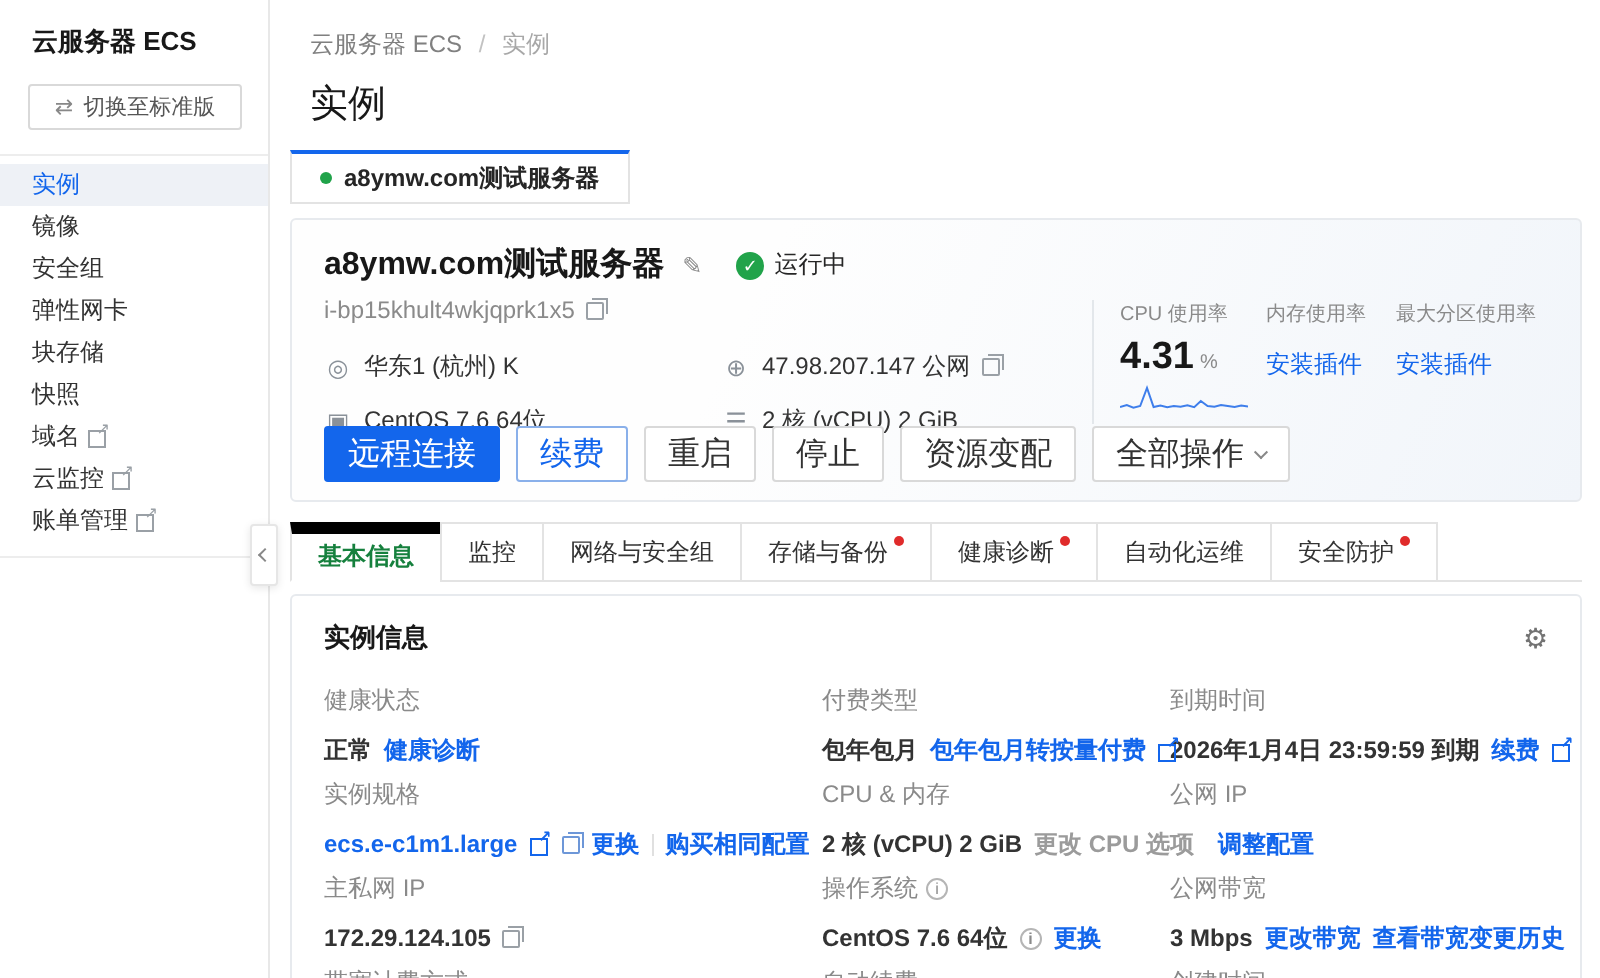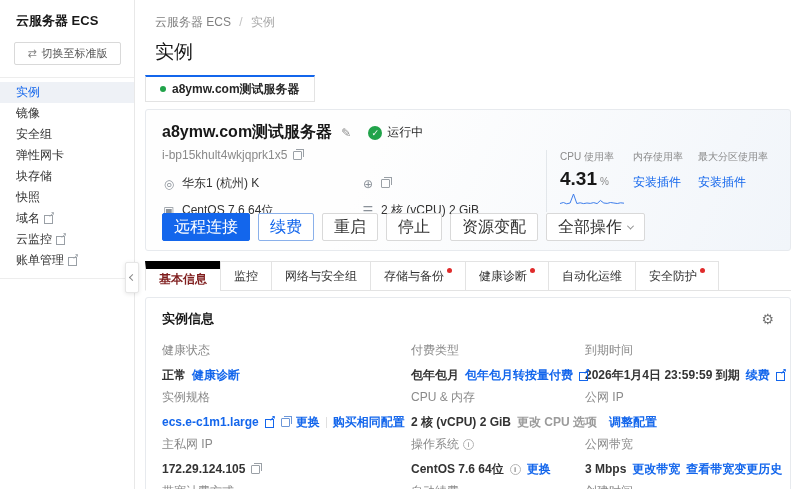--- a/index.html
+++ b/index.html
@@ -92,21 +92,21 @@
   .btn-wrap { position: relative; }
   .red-annotation { position: absolute; left: -7px; right: -7px; top: -7px; bottom: -8px;
     border: 3px solid #E02B2B; pointer-events: none; z-index: 5; }
 
   
   .detail-tabs { margin: 10px 9px 0 10px; display: flex; border-bottom: 1px solid #e3e3e3; }
   .dtab { height: 30px; padding: 0 13px; margin-left: -1px; margin-bottom: -1px;
     display: flex; align-items: center; background: #fff; border: 1px solid #e3e3e3;
     font-size: 12px; color: #333; cursor: pointer; }
   .dtab:first-child { margin-left: 0; }
-  .dtab.active { border-top: 8px solid #000000; border-bottom-color: #fff; color: #7f1d1d; font-weight: bold; }
+  .dtab.active { border-top: 6px solid #000000; border-bottom-color: #fff; color: #15803d; font-weight: bold; }
   .tab-dot { width: 5px; height: 5px; border-radius: 50%; background: #E02B2B; margin: -12px 0 0 3px; }
 
   
   .info-panel { margin: 6px 9px 0 10px; border: 1px solid #e7eaee; border-radius: 3px;
     background: #fff; padding: 12px 16px; height: 240px; }
   .info-header { display: flex; align-items: center; justify-content: space-between; gap: 22px; }
   .info-title { font-size: 13px; font-weight: 600; color: #181818; }
   .gear { color: #737373; font-size: 14px; cursor: pointer; }
   .info-grid { margin-top: 15px; display: grid; grid-template-columns: 249px 174px 1fr;
     row-gap: 7px; }
@@ -209,20 +209,21 @@
       <span class="ic-copy"></span>
     </div>
 
     <div class="card-grid">
       <div class="cg-cell">
         <span class="cg-ic">◎</span>
         <span>华东1 (杭州) K</span>
       </div>
       <div class="cg-cell">
         <span class="cg-ic">⊕</span>
+        <span>47.98.207.147 公网</span>
         <span class="ic-copy"></span>
       </div>
       <div class="cg-cell">
         <span class="cg-ic">▣</span>
         <span>CentOS 7.6 64位</span>
       </div>
       <div class="cg-cell">
         <span class="cg-ic">☰</span>
         <span>2 核 (vCPU) 2 GiB</span>
       </div>

